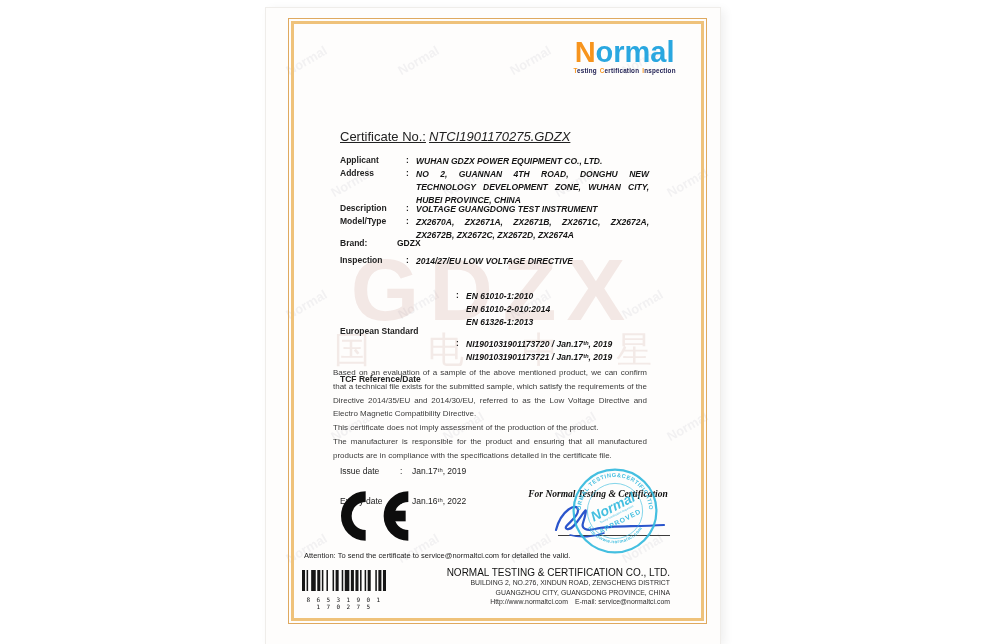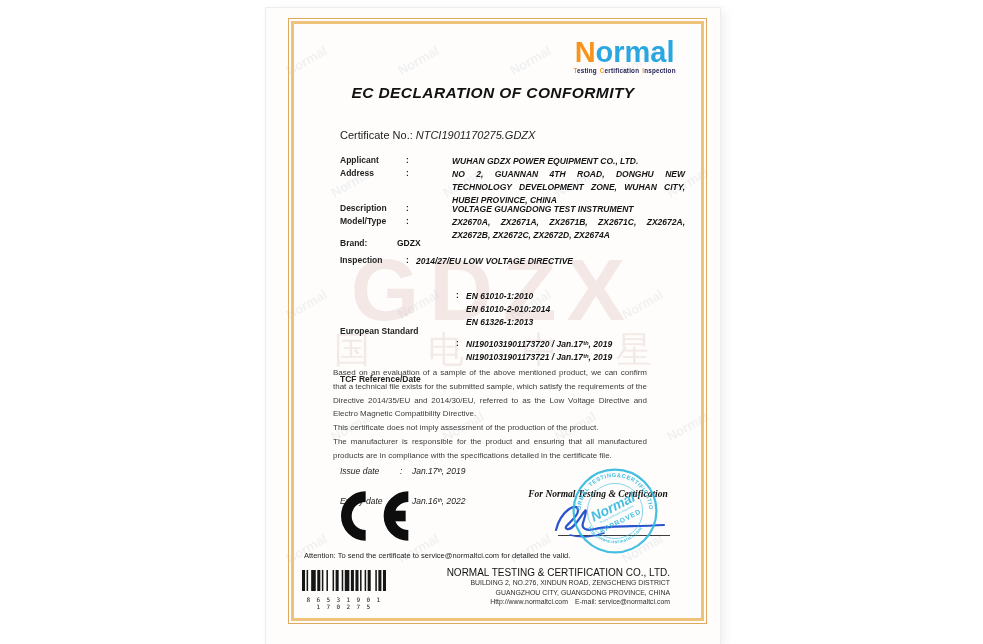--- a/index.html
+++ b/index.html
@@ -43,38 +43,38 @@
   .logo-rest { color:#2aa7e0; }
   .tagline { font-size:6.3px; font-weight:bold; color:#1b1b4f; margin-top:0px; letter-spacing:0.2px; }
   .tagline .ini { color:#f7941d; }
   .tagline .word { margin:0 1.5px; }
   
   .title {
     position:absolute; left:0; top:76px; width:100%; text-align:center;
     font-size:15.5px; font-weight:bold; font-style:italic; color:#111;
     letter-spacing:0.4px; z-index:2;
   }
-  .certno { position:absolute; left:74px; top:121px; font-size:11px; color:#222; z-index:2; }
+  .certno { position:absolute; left:74px; top:121px; font-size:13px; color:#222; z-index:2;text-decoration:underline; }
   .certno .v { font-style:italic; font-weight:500; margin-left:3px; }
   
   .row { position:absolute; left:74px; display:flex; font-size:8.5px; font-weight:bold; color:#232323; z-index:2; }
   .row .lbl { width:66px; flex:none; }
   .row .colon { width:10px; flex:none; }
   .row .val { font-style:italic; color:#141414; }
   .row .val div { line-height:13px; }
   .rowB .lbl { width:116px;margin-top:36px; }
-  .val-block { width:233px; text-align:justify; line-height:13px;margin-left:36px; }
+  .val-block { width:233px; text-align:justify; line-height:13px; }
   .val-upright { font-style:normal !important; margin-left:-9px; }
   
   .para {
     position:absolute; left:67px; top:358px; width:314px; z-index:2;
     font-size:8px; color:#3a3a3a; line-height:13.8px; text-align:justify;
   }
   
-  .daterow { position:absolute; left:74px; display:flex; font-size:8.5px; font-style:italic; color:#222; z-index:2; }
+  .daterow { position:absolute; left:74px; display:flex; font-size:8.5px; color:#222; z-index:2; }
   .daterow .lbl { width:60px; flex:none; }
   .daterow .colon { width:12px; flex:none; }
   
   .ce { position:absolute; left:65px; top:482px; z-index:2; }
   
   .forline {
     position:absolute; left:258px; top:481px; width:148px; text-align:center; z-index:2;
     font-family:"Liberation Serif", serif; font-style:italic; font-weight:bold;
     font-size:9.5px; color:#111;
   }
@@ -131,21 +131,20 @@
       <div class="frame-inner"></div>
     </div>
 
     <div class="logo">
       <div class="logo-word"><span class="logo-n">N</span><span class="logo-rest">ormal</span></div>
       <div class="tagline">
         <span class="word"><span class="ini">T</span><span>esting</span></span><span class="word"><span class="ini">C</span><span>ertification</span></span><span class="word"><span class="ini">I</span><span>nspection</span></span>
       </div>
     </div>
 
-    <div class="title">EC DECLARATION OF CONFORMITY</div>
 
     <div class="certno">
       <span>Certificate No.:</span><span class="v">NTCI1901170275.GDZX</span>
     </div>
 
     <div class="row" style="top:147px">
       <span class="lbl">Applicant</span>
         <span class="colon">:</span>
         <span class="val val-block">WUHAN GDZX POWER EQUIPMENT CO., LTD.</span>
     </div>

